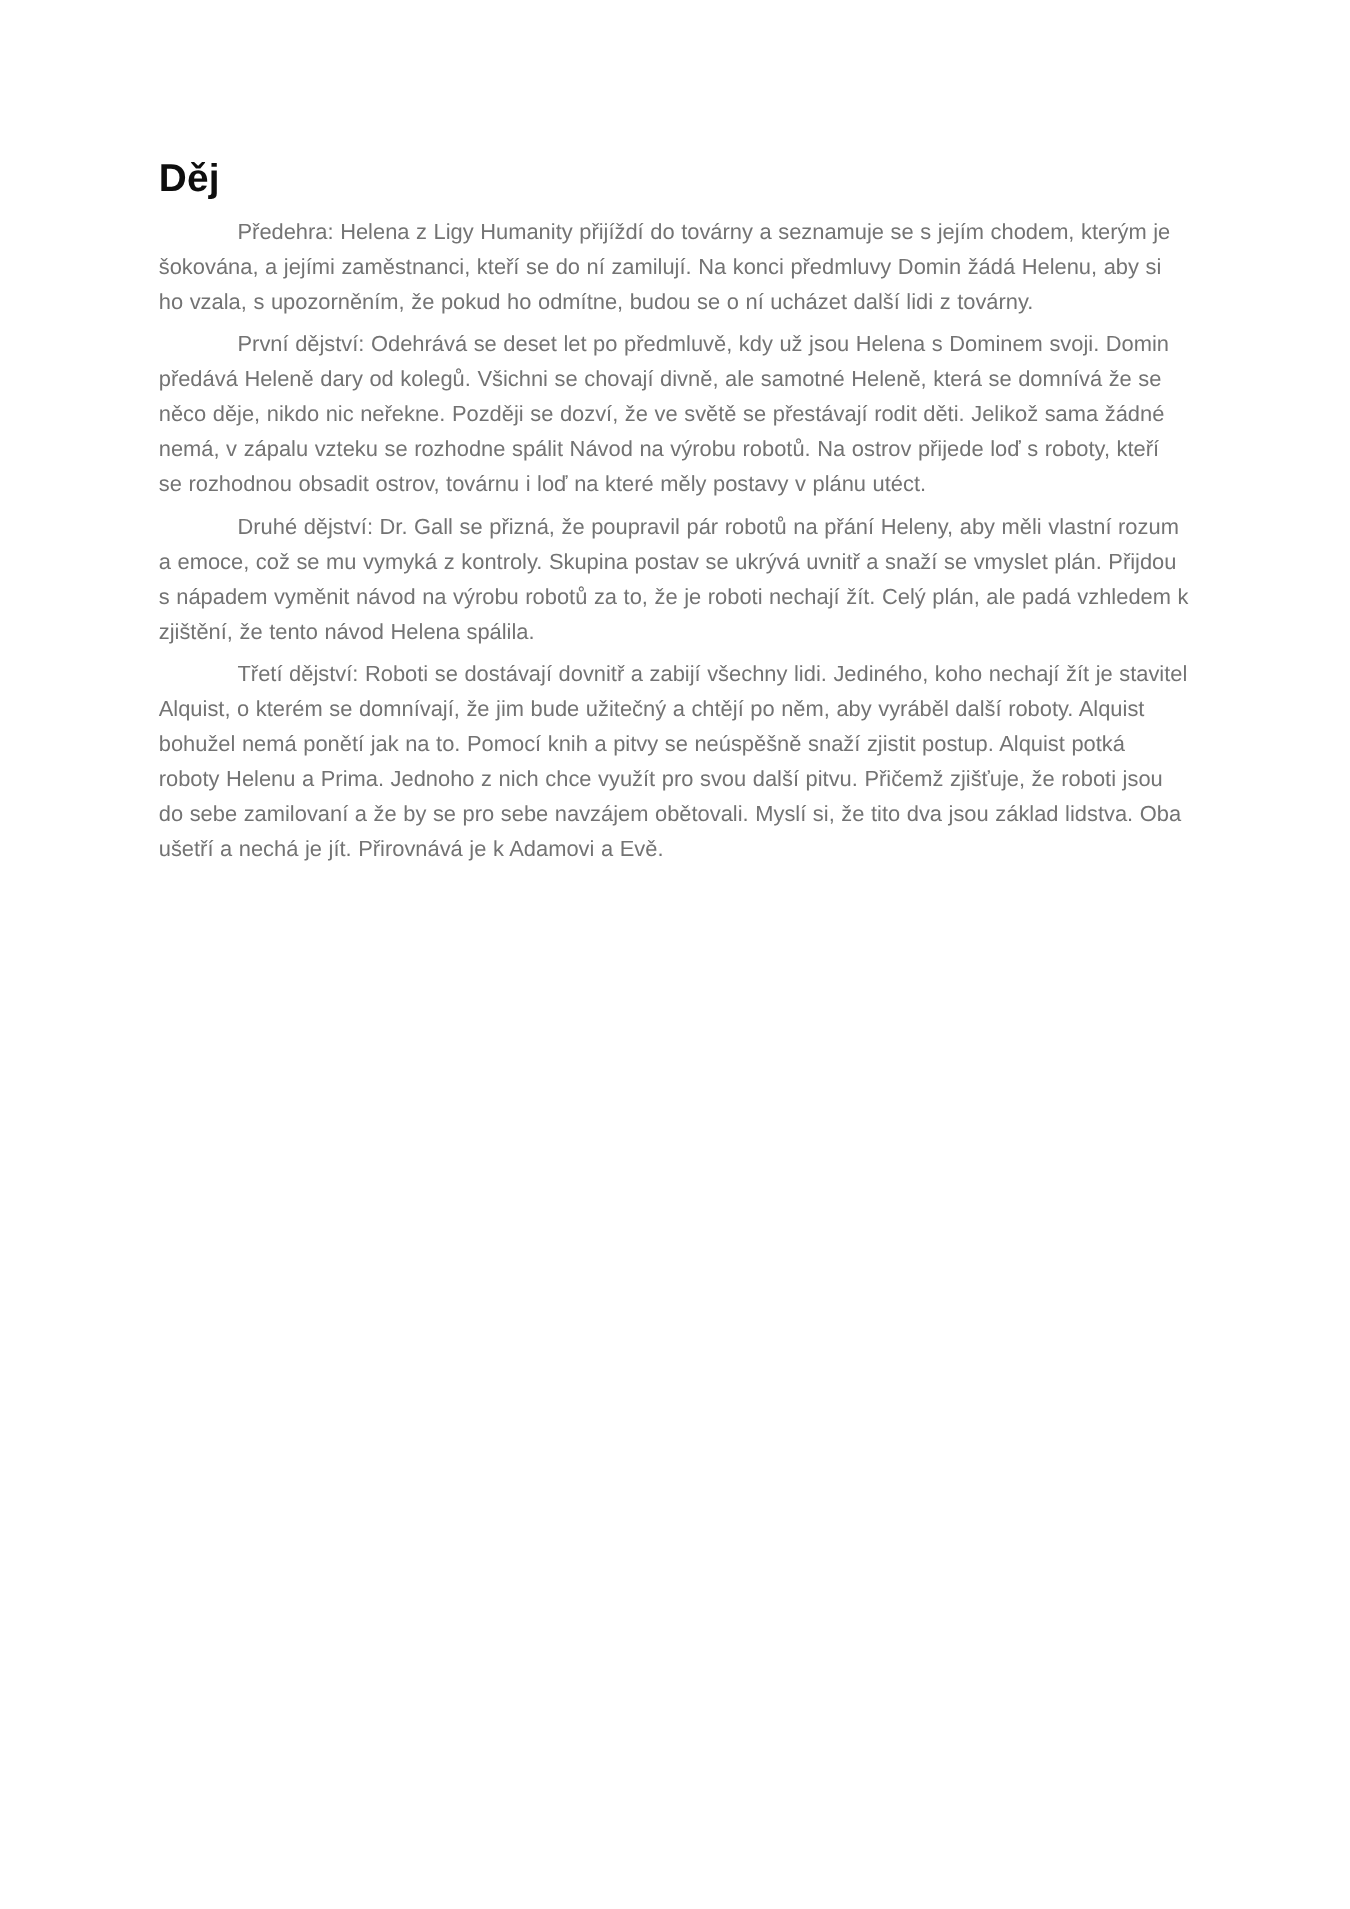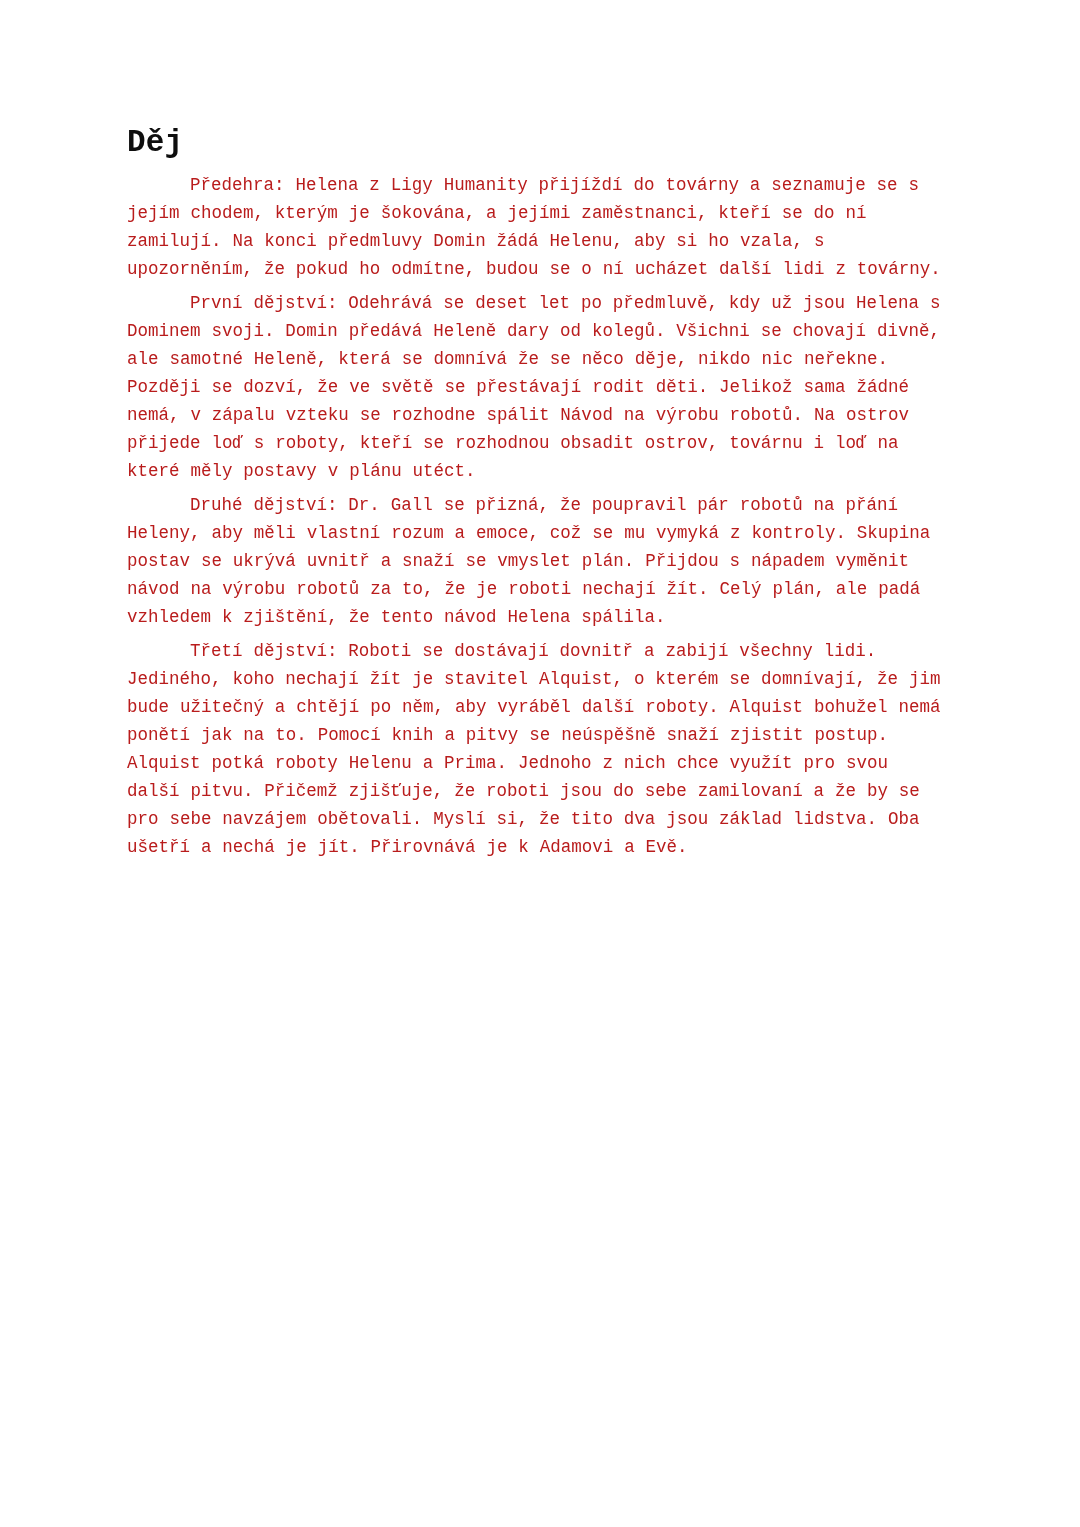--- a/index.html
+++ b/index.html
@@ -6,21 +6,21 @@
     margin: 0;
     padding: 0;
     background: #ffffff;
   }
   .page {
     position: relative;
     width: 1080px;
     height: 1527px;
     background: #ffffff;
     overflow: hidden;
-    font-family: Liberation Mono, monospace;
+    font-family: Liberation Sans, sans-serif;
     color: #121212;
   }
   .content {
     position: absolute;
     left: 127px;
     top: 124px;
     width: 824px;
   }
   h1.doc-heading {
     margin: 0 0 9px 0;
@@ -30,21 +30,21 @@
     letter-spacing: 0.2px;
     color: #0e0e0e;
   }
   p.doc-paragraph {
     margin: 0 0 6px 0;
     font-size: 17.5px;
     line-height: 28px;
     text-indent: 63px;
     text-align: left;
     word-spacing: 0.4px;
-    color: #b91c1c;
+    color: #737373;
   }
 </style>
 </head>
 <body>
 
 <div class="page">
   <div class="content">
     <h1 class="doc-heading">Děj</h1>
     <p class="doc-paragraph">Předehra: Helena z Ligy Humanity přijíždí do továrny a seznamuje se s jejím chodem, kterým je šokována, a jejími zaměstnanci, kteří se do ní zamilují. Na konci předmluvy Domin žádá Helenu, aby si ho vzala, s upozorněním, že pokud ho odmítne, budou se o ní ucházet další lidi z továrny.</p>
     <p class="doc-paragraph">První dějství: Odehrává se deset let po předmluvě, kdy už jsou Helena s Dominem svoji. Domin předává Heleně dary od kolegů. Všichni se chovají divně, ale samotné Heleně, která se domnívá že se něco děje, nikdo nic neřekne. Později se dozví, že ve světě se přestávají rodit děti. Jelikož sama žádné nemá, v zápalu vzteku se rozhodne spálit Návod na výrobu robotů. Na ostrov přijede loď s roboty, kteří se rozhodnou obsadit ostrov, továrnu i loď na které měly postavy v plánu utéct.</p>

